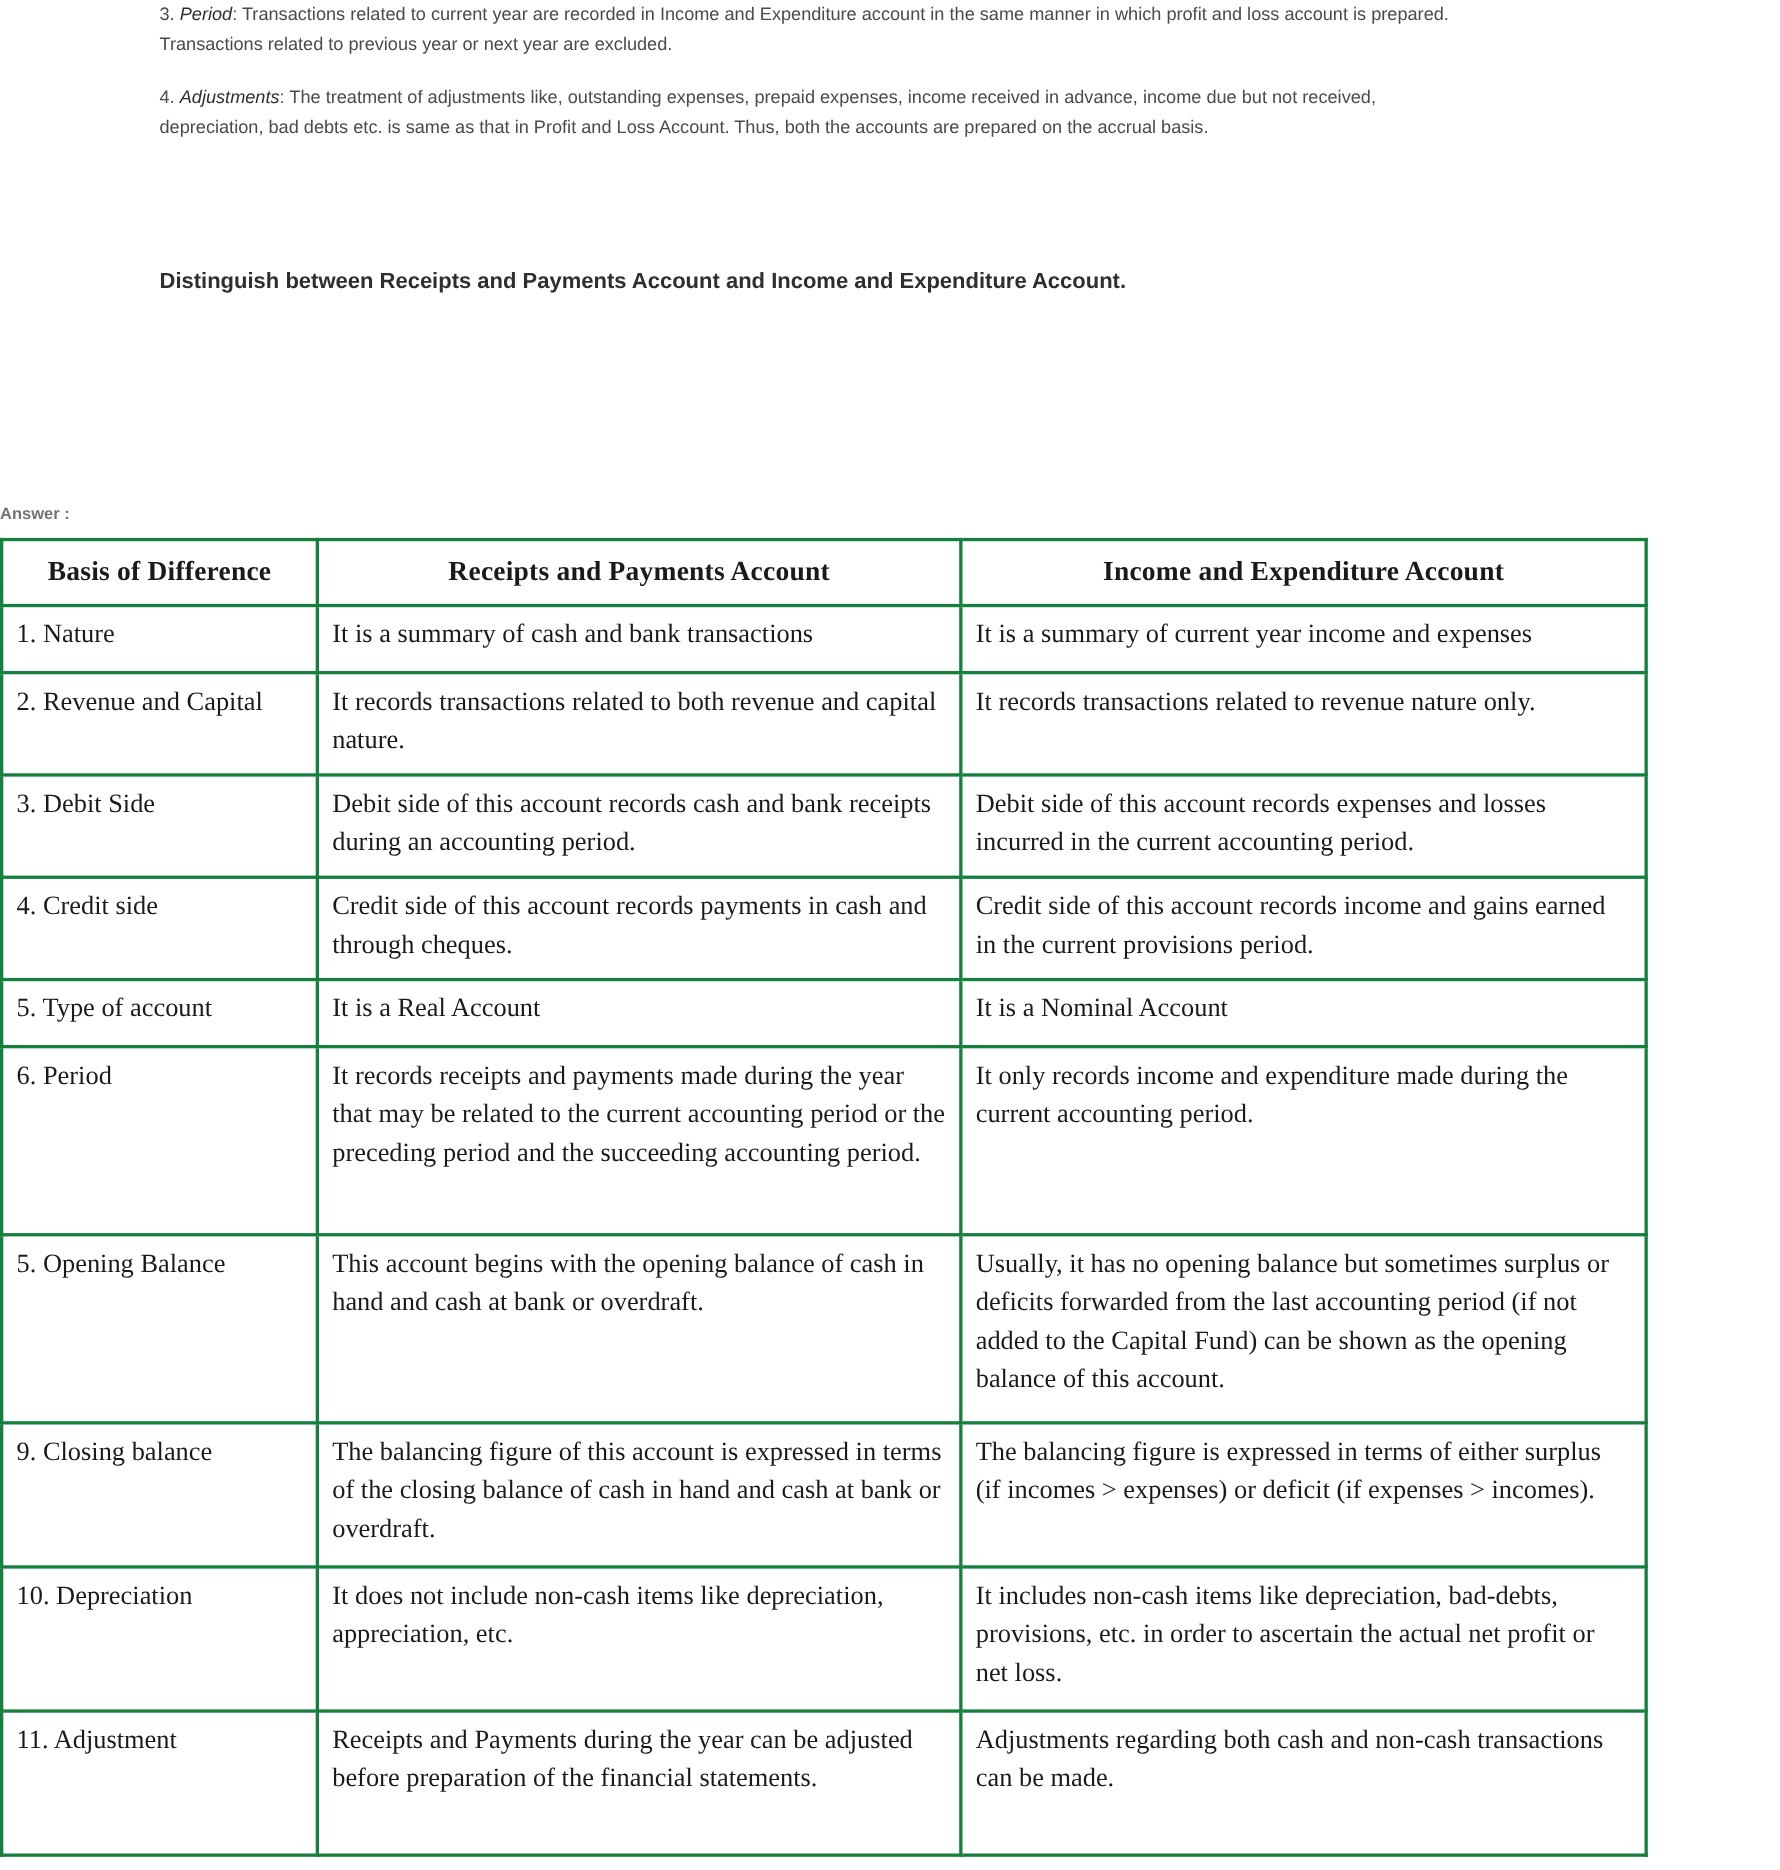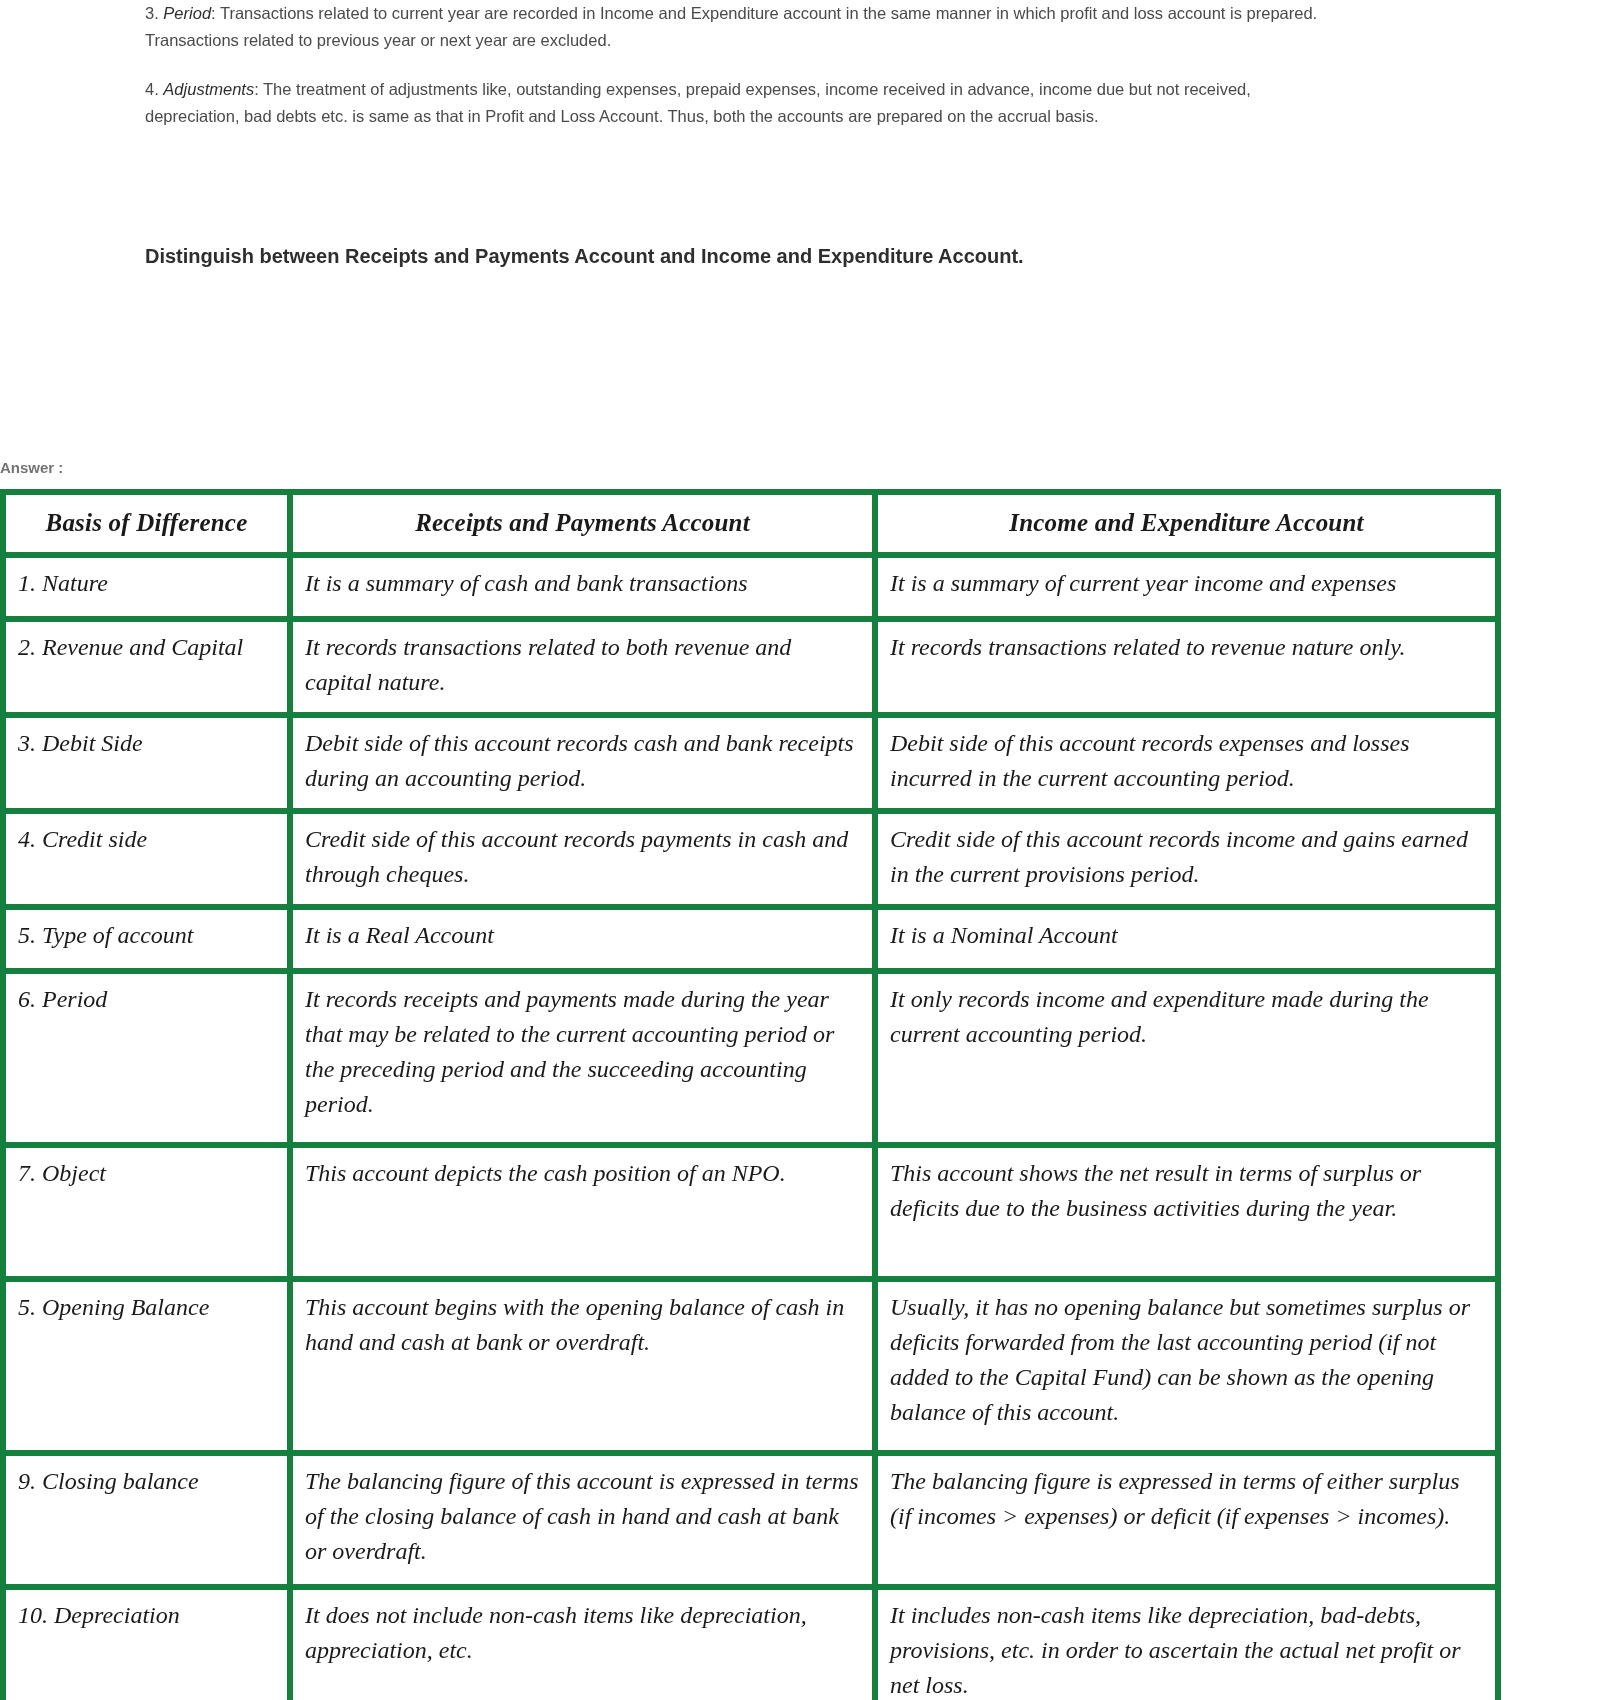--- a/index.html
+++ b/index.html
@@ -86,26 +86,25 @@
     table-layout: fixed;
     font-family: "Liberation Serif", serif;
     color: #1a1a1a;
   }
   table.cmp col.c1 { width: 287px; }
   table.cmp col.c2 { width: 585px; }
   table.cmp col.c3 { width: 623px; }
 
   table.cmp th,
   table.cmp td {
-    border: 6px solid #15803d;
+    border: 3px solid #15803d;
     vertical-align: top;
     padding: 8px 12px 10px 12px;
     font-size: 24px;
     line-height: 35px;
-    font-style: italic;
   }
   table.cmp thead th {
     text-align: center;
     font-weight: bold;
     font-size: 25px;
     padding-top: 10px;
     padding-bottom: 12px;
     letter-spacing: 0.2px;
   }
   table.cmp tbody td {
@@ -176,25 +175,20 @@
         <tr data-h="1">
           <td class="basis">5. Type of account</td>
           <td>It is a Real Account</td>
           <td>It is a Nominal Account</td>
         </tr>
         <tr data-h="4">
           <td class="basis">6. Period</td>
           <td>It records receipts and payments made during the year that may be related to the current accounting period or the preceding period and the succeeding accounting period.</td>
           <td>It only records income and expenditure made during the current accounting period.</td>
         </tr>
-        <tr data-h="3">
-          <td class="basis">7. Object</td>
-          <td>This account depicts the cash position of an NPO.</td>
-          <td>This account shows the net result in terms of surplus or deficits due to the business activities during the year.</td>
-        </tr>
         <tr data-h="4">
           <td class="basis">5. Opening Balance</td>
           <td>This account begins with the opening balance of cash in hand and cash at bank or overdraft.</td>
           <td>Usually, it has no opening balance but sometimes surplus or deficits forwarded from the last accounting period (if not added to the Capital Fund) can be shown as the opening balance of this account.</td>
         </tr>
         <tr data-h="3">
           <td class="basis">9. Closing balance</td>
           <td>The balancing figure of this account is expressed in terms of the closing balance of cash in hand and cash at bank or overdraft.</td>
           <td>The balancing figure is expressed in terms of either surplus (if incomes &gt; expenses) or deficit (if expenses &gt; incomes).</td>
         </tr>

